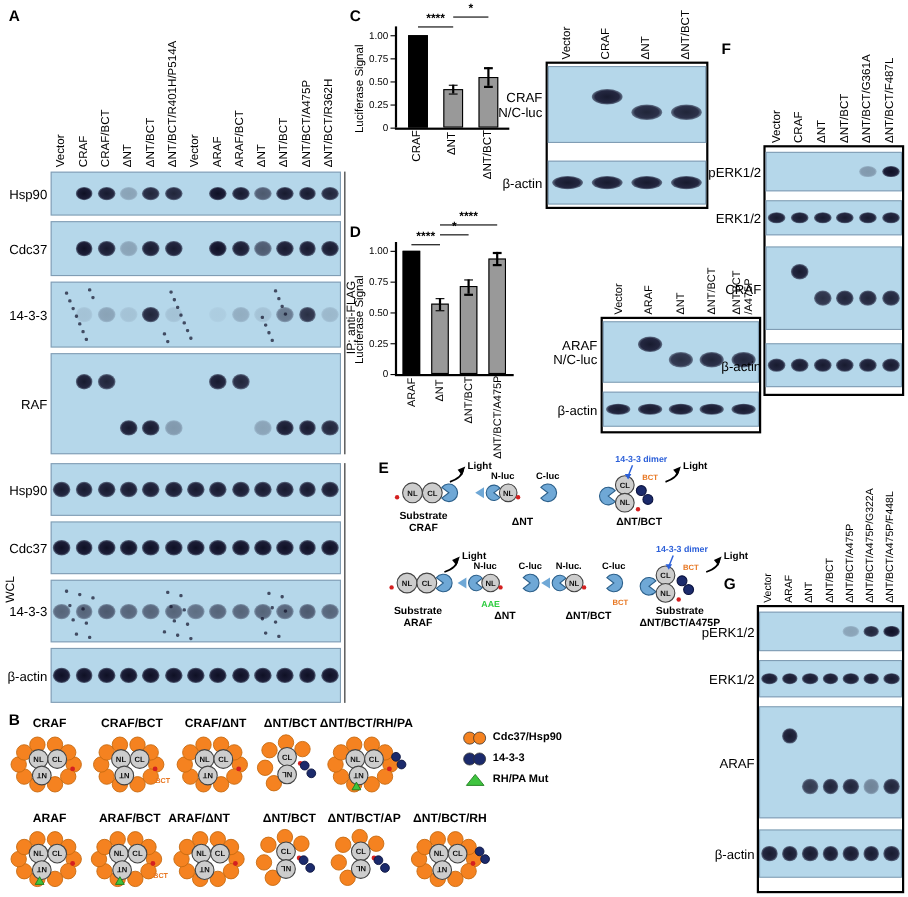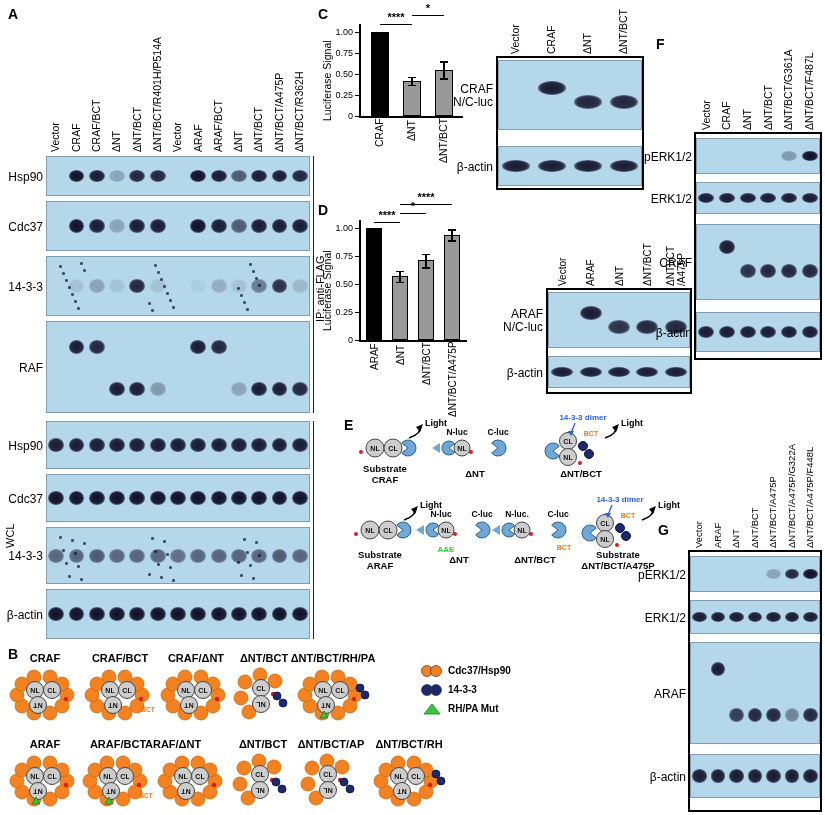--- a/index.html
+++ b/index.html
@@ -525,21 +525,21 @@
       <circle cx="27" cy="24" r="8.5" fill="#cdcdcd" stroke="#444" stroke-width="1"></circle>
       <text x="27" y="26.5" text-anchor="middle" font-size="7" font-weight="bold" fill="#111">NL</text>
       <circle cx="44" cy="24" r="8.5" fill="#cdcdcd" stroke="#444" stroke-width="1"></circle>
       <text x="44" y="26.5" text-anchor="middle" font-size="7" font-weight="bold" fill="#111">CL</text>
       <circle cx="30" cy="39" r="8.5" fill="#cdcdcd" stroke="#444" stroke-width="1"></circle>
       <text x="30" y="41.5" text-anchor="middle" font-size="7" font-weight="bold" fill="#111" transform="rotate(180 30 39)">NT</text>
       <circle cx="58" cy="33" r="2.2" fill="#d42020"></circle>
       <text x="65" y="46" text-anchor="middle" font-size="6.5" font-weight="bold" fill="#e87722">BCT</text>
       <polygon points="24,52 32,52 28,45" fill="#3fc43f" stroke="#1c7a1c" stroke-width="0.8"></polygon>
     </svg>
-    <div class="blab" style="left: 145px; top: 738px; width: 72px; text-align: left; font-size: 11px; font-weight: bold;">ARAF/ΔNT</div>
+    <div class="blab" style="left: 145px; top: 738px; width: 72px; text-align: center; font-size: 11px; font-weight: bold;">ARAF/ΔNT</div>
     <svg width="74" height="58" style="position: absolute; left: 156px; top: 752px;">
       <circle cx="59" cy="29" r="7" fill="#f58220" stroke="#c66a10" stroke-width="0.8"></circle>
       <circle cx="54" cy="40" r="7" fill="#f58220" stroke="#c66a10" stroke-width="0.8"></circle>
       <circle cx="42" cy="47" r="7" fill="#f58220" stroke="#c66a10" stroke-width="0.8"></circle>
       <circle cx="26" cy="47" r="7" fill="#f58220" stroke="#c66a10" stroke-width="0.8"></circle>
       <circle cx="14" cy="40" r="7" fill="#f58220" stroke="#c66a10" stroke-width="0.8"></circle>
       <circle cx="9" cy="29" r="7" fill="#f58220" stroke="#c66a10" stroke-width="0.8"></circle>
       <circle cx="14" cy="18" r="7" fill="#f58220" stroke="#c66a10" stroke-width="0.8"></circle>
       <circle cx="26" cy="11" r="7" fill="#f58220" stroke="#c66a10" stroke-width="0.8"></circle>
       <circle cx="42" cy="11" r="7" fill="#f58220" stroke="#c66a10" stroke-width="0.8"></circle>

